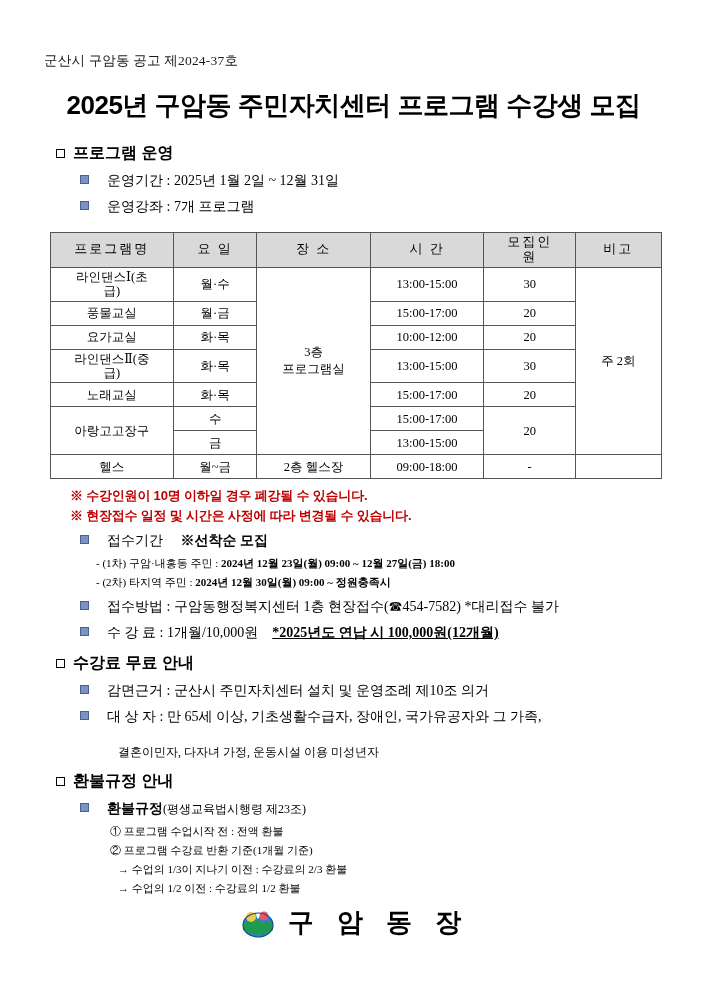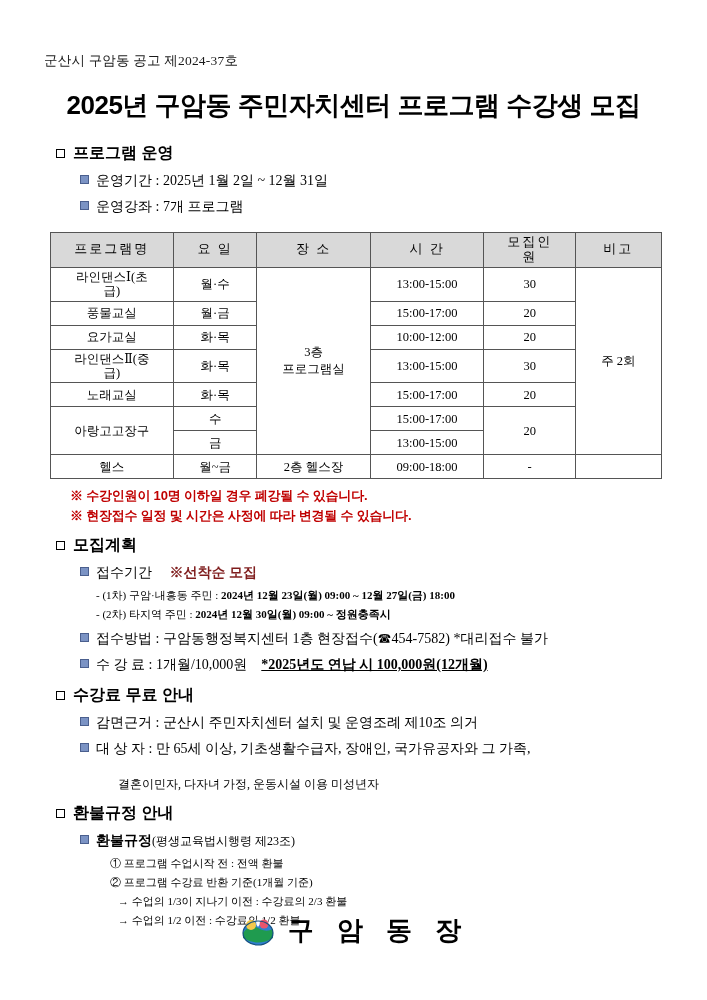--- a/index.html
+++ b/index.html
@@ -55,21 +55,21 @@
     display: inline-block;
     width: 9px;
     height: 9px;
     border: 1.4px solid #000;
     box-sizing: border-box;
     flex: none;
   }
   .bullet-row {
     display: flex;
     align-items: flex-start;
-    gap: 7px;
+    gap: 18px;
     margin: 5px 0 5px 36px;
     font-size: 14px;
     line-height: 1.5;
   }
   .sq-fill {
     display: inline-block;
     width: 9px;
     height: 9px;
     background: #7b93c4;
     border: 1px solid #4a5f8e;
@@ -107,37 +107,37 @@
     font-size: 13px;
     margin: 2px 0 2px 26px;
     letter-spacing: -0.2px;
   }
   .sub-line {
     font-size: 11px;
     margin: 3px 0 3px 52px;
     line-height: 1.45;
   }
   .red-b {
-    color: #7f1d1d;
+    color: #000000;
     font-weight: bold;
   }
   .ul { text-decoration: underline; }
   .bold { font-weight: bold; }
   .indent-2 { margin-left: 66px; }
   .indent-3 { margin-left: 74px; }
   .cont-line {
     font-size: 12px;
     margin: 16px 0 2px 74px;
     line-height: 1.5;
   }
   .footer {
     position: absolute;
     left: 0;
     right: 0;
-    bottom: 52px;
+    bottom: 60px;
     text-align: center;
     display: flex;
     align-items: center;
     justify-content: center;
     gap: 10px;
   }
   .emblem {
     width: 40px;
     height: 34px;
     position: relative;
@@ -240,24 +240,20 @@
         </tr>
       </tbody>
     </table>
     </div>
 
     <div class="note-line">※ 수강인원이 10명 이하일 경우 폐강될 수 있습니다.</div>
     <div class="note-line">※ 현장접수 일정 및 시간은 사정에 따라 변경될 수 있습니다.</div>
   </div>
 
   <div class="section">
-    <div class="sec-head">
-      <span class="sq-open"></span>
-      <span>모집계획</span>
-    </div>
 
     <div class="bullet-row">
       <span class="sq-fill"></span>
       <span class="txt">
         <span>접수기간</span>
         &nbsp;&nbsp;&nbsp;
         <span class="red-b">※선착순 모집</span>
       </span>
     </div>
 

